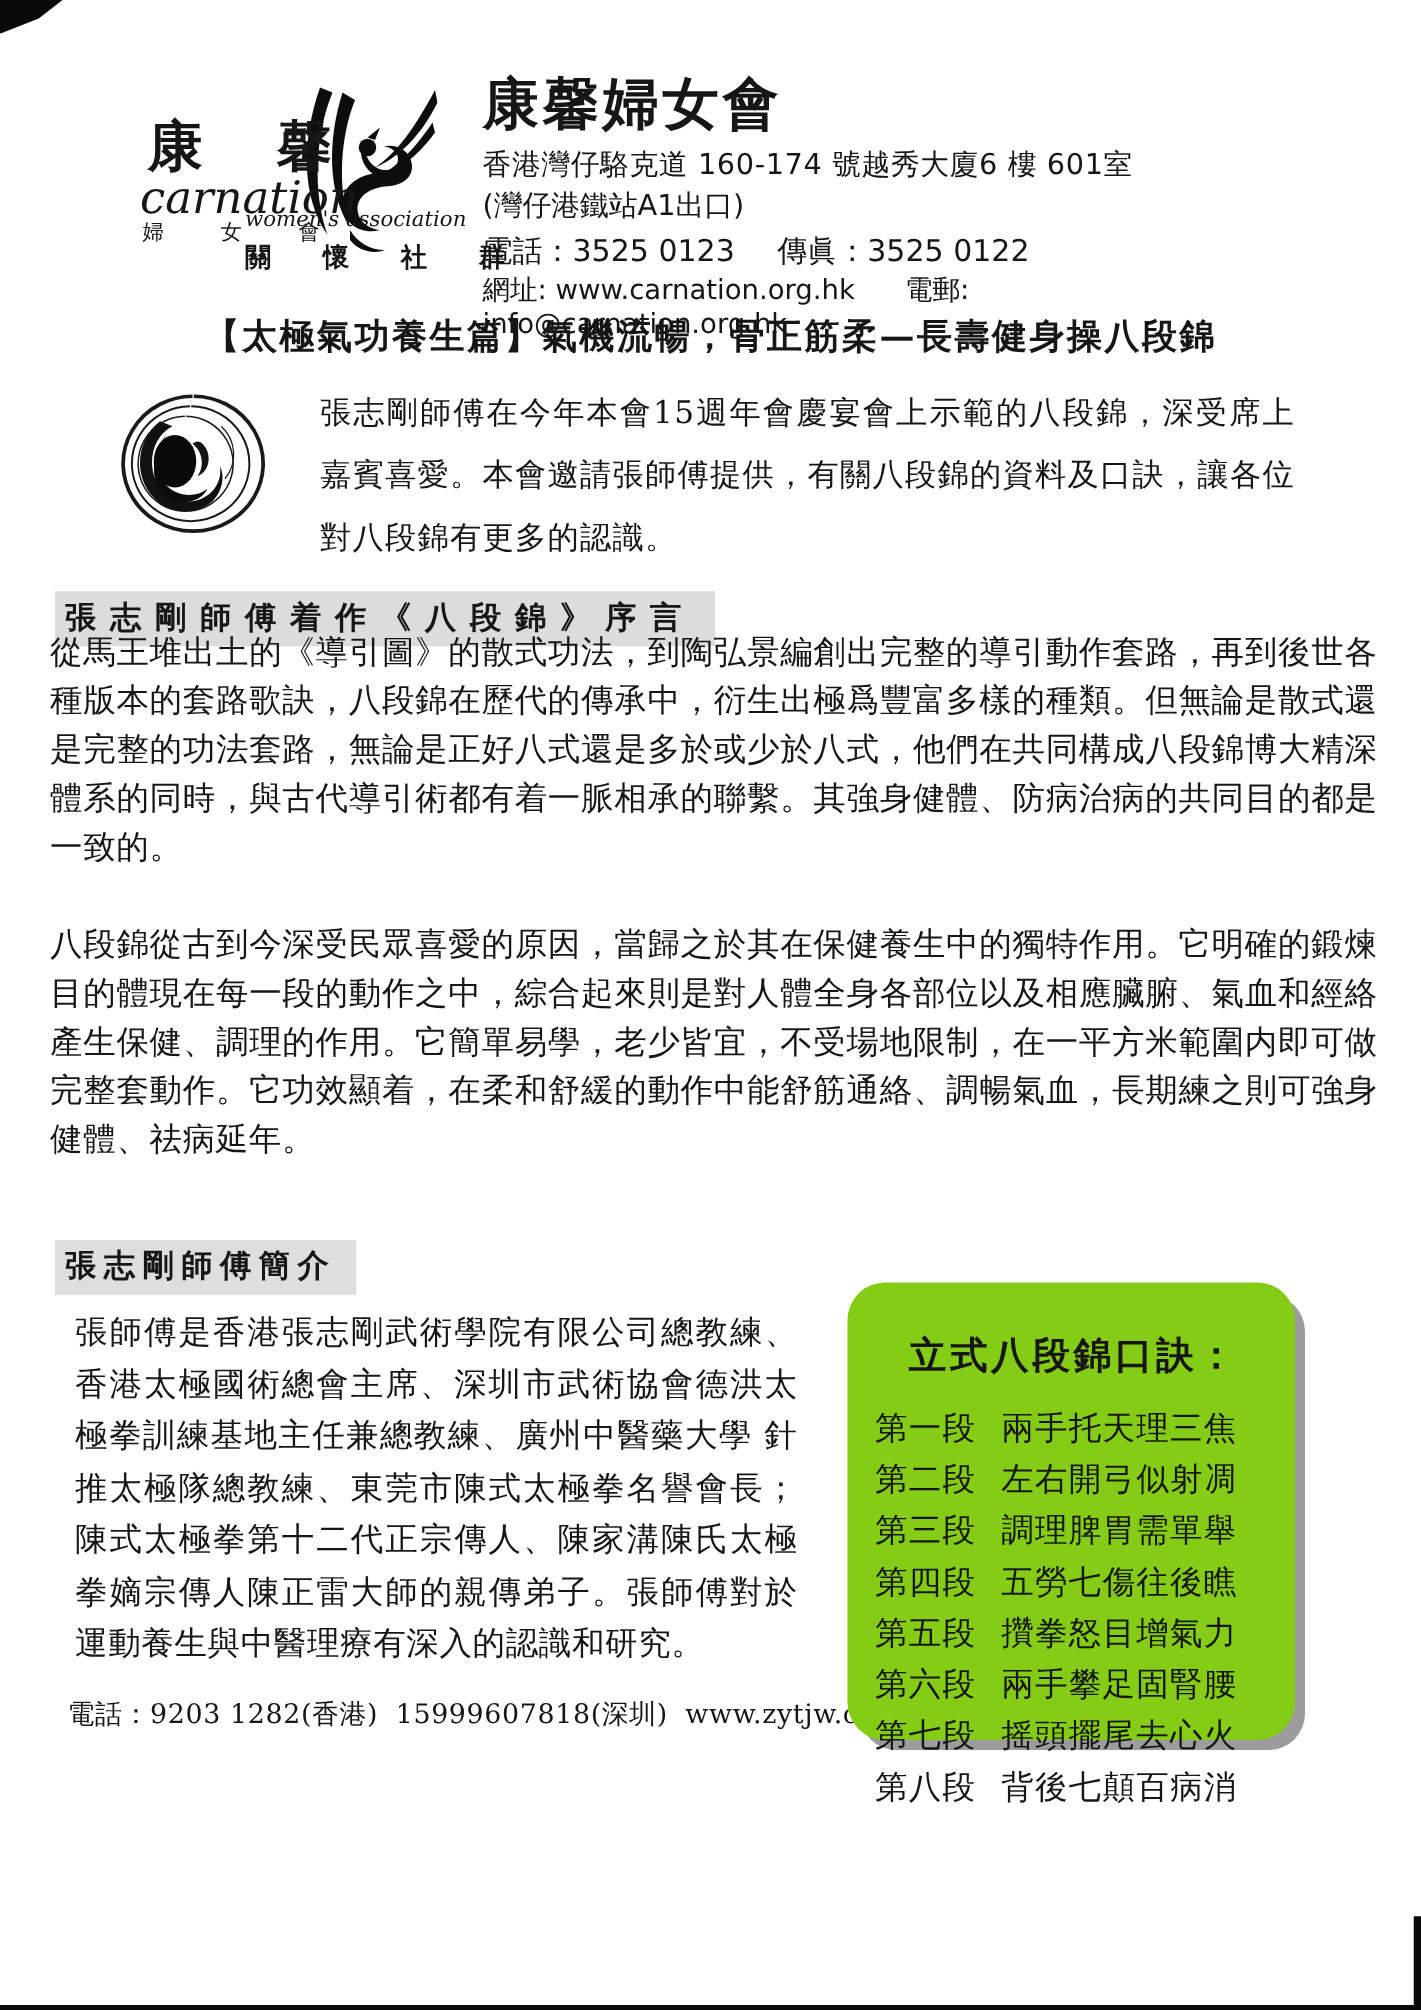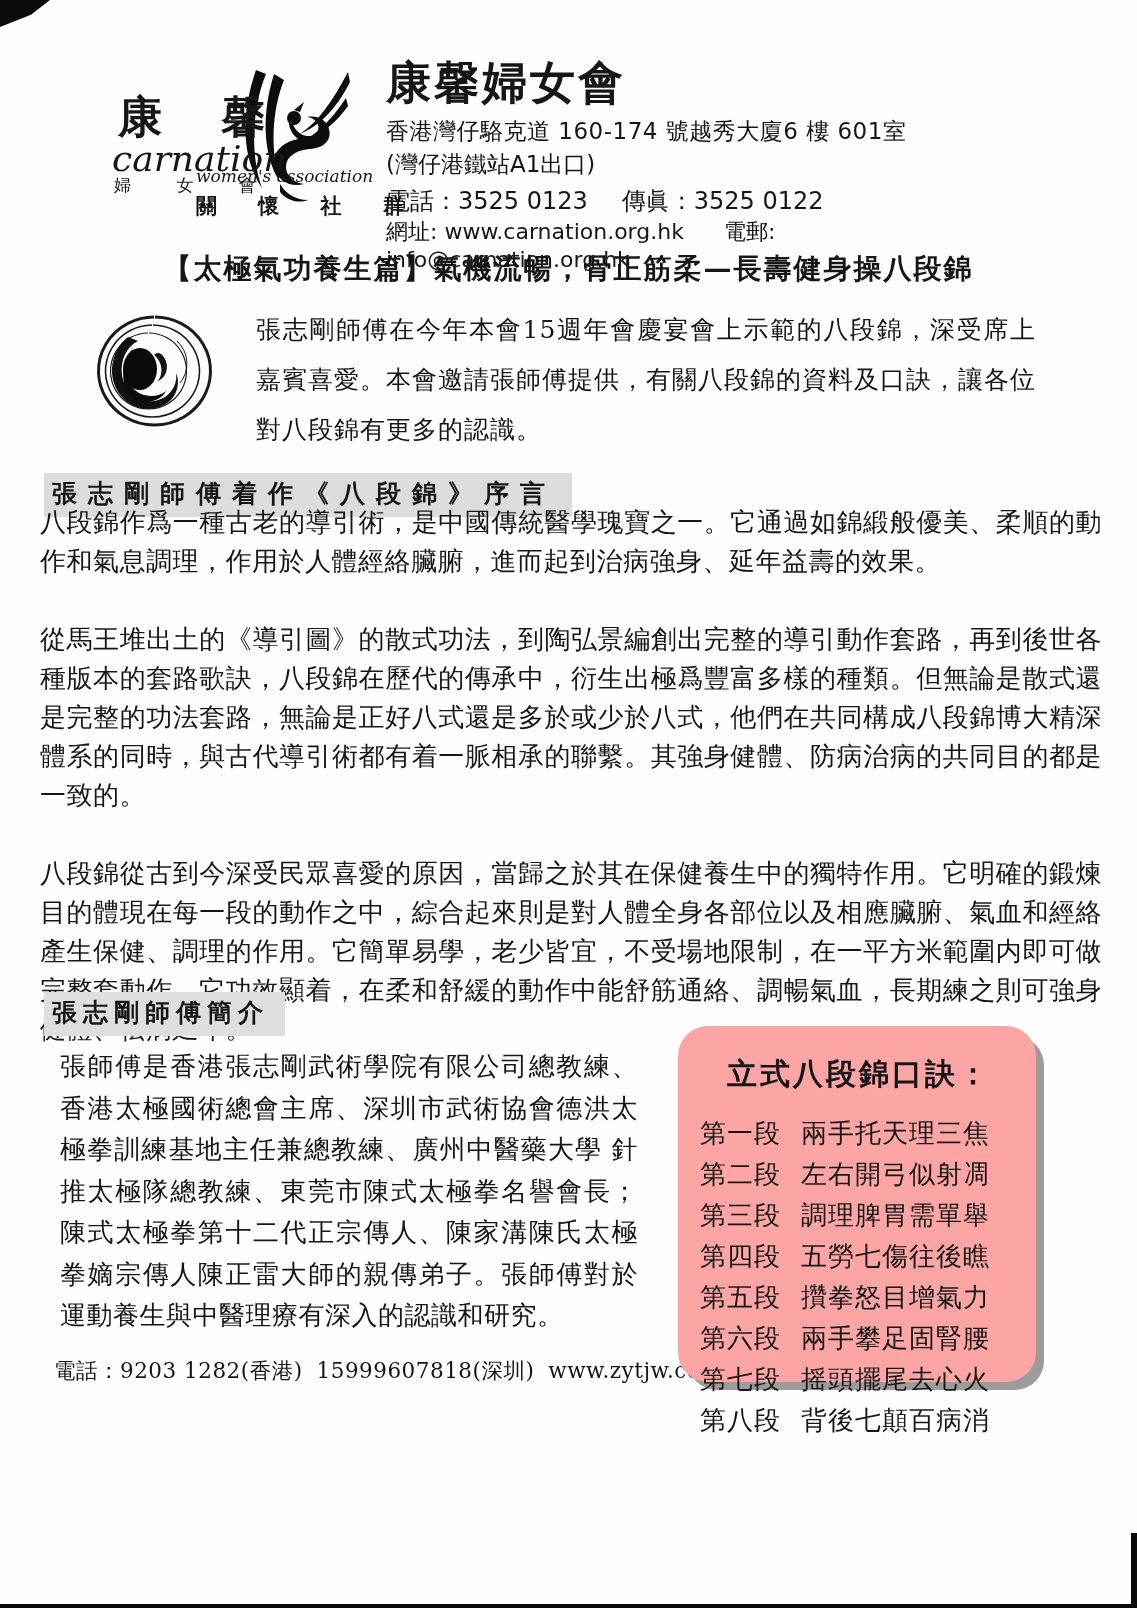--- a/index.html
+++ b/index.html
@@ -52,21 +52,21 @@
     font-size:26px; line-height:39px; text-align:justify; letter-spacing:0.5px; }
   .body-copy p { margin:0 0 39px 0; }
 
   .bio-copy { position:absolute; left:60px; top:1046px; width:578px;
     font-size:26px; line-height:41.5px; text-align:justify; letter-spacing:0.5px; }
   .bio-contact { position:absolute; left:54px; top:1356px; width:600px;
     font-size:21.5px; letter-spacing:0.5px; white-space:nowrap; }
   .bio-contact .sp { display:inline-block; width:14px; }
 
   .verse-box { position:absolute; left:678px; top:1026px; width:318px; height:316px;
-    background:#fca5a5; border-radius:30px; padding:18px 18px 22px 22px;
+    background:#84cc16; border-radius:30px; padding:28px 18px 22px 22px;
     box-shadow:9px 9px 0 -1px #9c9c9c; }
   .verse-title { text-align:center; font-size:30px; font-weight:600; letter-spacing:3px;
     margin:10px 0 18px 0; white-space:nowrap; }
   .verse-line { font-size:26px; line-height:41px; letter-spacing:1px; white-space:nowrap; }
   .verse-line .vlabel { margin-right:20px; }
 </style>
 </head>
 <body>
 
 <div class="page">
@@ -119,21 +119,20 @@
       <path fill="#0c0c0c" d="M52,36 c-10,10 -12,28 -2,40 c8,10 24,12 34,4 c-6,12 -24,14 -34,6 c-12,-10 -12,-32 2,-50 Z"></path>
       <ellipse cx="58" cy="58" rx="17" ry="21" fill="#0a0a0a"></ellipse>
       <path fill="#141414" d="M72,44 c8,6 10,18 4,26 c10,-4 12,-18 4,-26 c-3,-3 -6,-2 -8,0 Z"></path>
     </svg>
     <div class="intro-text">張志剛師傅在今年本會15週年會慶宴會上示範的八段錦，深受席上嘉賓喜愛。本會邀請張師傅提供，有關八段錦的資料及口訣，讓各位對八段錦有更多的認識。</div>
   </div>
 
   <div class="section-heading sh1">張志剛師傅着作《八段錦》序言</div>
 
   <div class="body-copy">
-    <p>八段錦作爲一種古老的導引術，是中國傳統醫學瑰寶之一。它通過如錦緞般優美、柔順的動作和氣息調理，作用於人體經絡臟腑，進而起到治病強身、延年益壽的效果。</p>
     <p>從馬王堆出土的《導引圖》的散式功法，到陶弘景編創出完整的導引動作套路，再到後世各種版本的套路歌訣，八段錦在歷代的傳承中，衍生出極爲豐富多樣的種類。但無論是散式還是完整的功法套路，無論是正好八式還是多於或少於八式，他們在共同構成八段錦博大精深體系的同時，與古代導引術都有着一脈相承的聯繫。其強身健體、防病治病的共同目的都是一致的。</p>
     <p>八段錦從古到今深受民眾喜愛的原因，當歸之於其在保健養生中的獨特作用。它明確的鍛煉目的體現在每一段的動作之中，綜合起來則是對人體全身各部位以及相應臟腑、氣血和經絡產生保健、調理的作用。它簡單易學，老少皆宜，不受場地限制，在一平方米範圍内即可做完整套動作。它功效顯着，在柔和舒緩的動作中能舒筋通絡、調暢氣血，長期練之則可強身健體、祛病延年。</p>
   </div>
 
   <div class="section-heading sh2">張志剛師傅簡介</div>
 
   <div class="bio-copy">張師傅是香港張志剛武術學院有限公司總教練、香港太極國術總會主席、深圳市武術協會德洪太極拳訓練基地主任兼總教練、廣州中醫藥大學 針推太極隊總教練、東莞市陳式太極拳名譽會長；陳式太極拳第十二代正宗傳人、陳家溝陳氏太極拳嫡宗傳人陳正雷大師的親傳弟子。張師傅對於運動養生與中醫理療有深入的認識和研究。</div>
 
   <div class="bio-contact">
     <span>電話：</span><span>9203 1282(香港)</span><span class="sp"></span><span>15999607818(深圳)</span><span class="sp"></span><span>www.zytjw.com</span>

